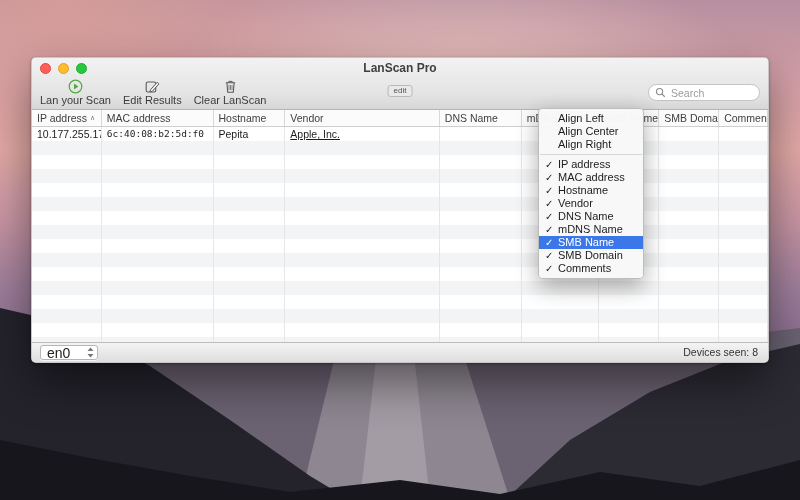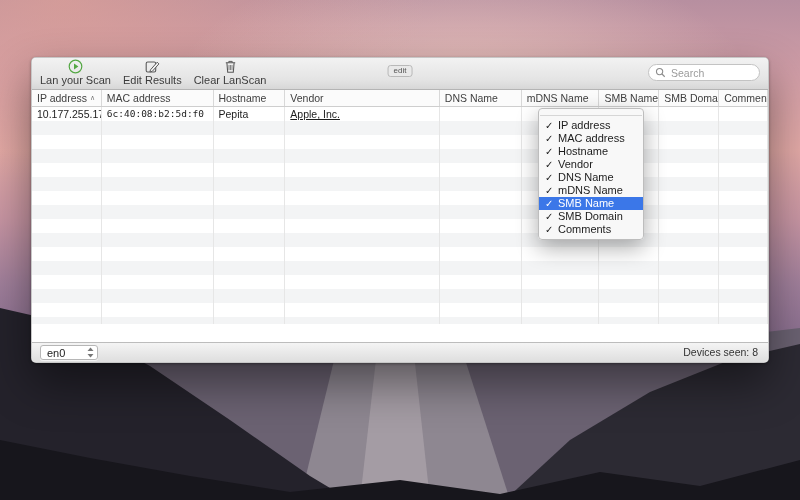--- a/index.html
+++ b/index.html
@@ -67,21 +67,21 @@
   .tcell.mono{font-family:"DejaVu Sans Mono",monospace;font-size:9.5px;}
   
   .statusbar{
     position:absolute;left:0;right:0;bottom:0;height:20px;
     background:linear-gradient(180deg,#f4f4f4,#dedede);border-top:1px solid #bcbcbc;box-sizing:border-box;
   }
   .iface{
     position:absolute;left:8px;top:2px;width:58px;height:15px;background:#fff;
     border:1px solid #b6b6b6;border-radius:3px;box-sizing:border-box;
     display:flex;align-items:center;justify-content:space-between;padding:0 2px 0 6px;
-    font-size:11px;color:#222;box-shadow:0 1px 0 rgba(255,255,255,.6);
+    font-size:14px;color:#222;box-shadow:0 1px 0 rgba(255,255,255,.6);
   }
   .devices{position:absolute;right:10px;top:3px;font-size:10.5px;color:#333;}
   
   .ctxmenu{
     position:absolute;left:506px;top:50px;width:104px;background:rgba(248,248,248,.98);
     border:1px solid #bdbdbd;border-radius:4px;box-shadow:0 8px 22px rgba(0,0,0,.33);
     padding:3px 0;z-index:10;
   }
   .mi{position:relative;padding:0 10px 0 19px;font-size:11px;line-height:13px;color:#1c1c1c;white-space:nowrap;cursor:default;}
   .mi .chk{position:absolute;left:6px;top:0;font-size:10px;}
@@ -97,20 +97,28 @@
     <path fill="#8e8791" d="M300,220 L338,64 L396,50 L462,70 L510,220 Z"></path>
     <path fill="#a49ca4" d="M360,220 L378,62 L412,56 L430,220 Z"></path>
     <path fill="#24222b" d="M0,28 L70,44 L150,86 L230,140 L310,196 L350,220 L0,220 Z"></path>
     <path fill="#2c2a33" d="M800,64 L730,80 L650,112 L570,160 L505,220 L800,220 Z"></path>
     <path fill="#17161c" d="M0,160 L90,178 L190,196 L290,212 L400,200 L500,214 L600,192 L700,206 L800,180 L800,220 L0,220 Z"></path>
   </svg>
 </div>
 
 <div class="window">
   <div class="chrome">
+    <div class="titlebar">
+      <div class="lights">
+        <span class="light red"></span>
+        <span class="light yellow"></span>
+        <span class="light green"></span>
+      </div>
+      <div class="title">LanScan Pro</div>
+    </div>
     <div class="toolbar">
       <div class="tb-left">
         <div class="tb-btn">
           <svg width="15" height="15" viewBox="0 0 15 15">
             <circle cx="7.5" cy="7.5" r="6.3" fill="none" stroke="#55a845" stroke-width="1.2"></circle>
             <path d="M6 4.6 L10.4 7.5 L6 10.4 Z" fill="#55a845"></path>
           </svg>
           <span class="tb-label">Lan your Scan</span>
         </div>
         <div class="tb-btn">
@@ -357,20 +365,25 @@
       <span>en0</span>
       <svg width="9" height="13" viewBox="0 0 9 13">
         <path d="M1.5 5 L4.5 1.5 L7.5 5 Z" fill="#767676"></path>
         <path d="M1.5 8 L4.5 11.5 L7.5 8 Z" fill="#767676"></path>
       </svg>
     </div>
     <div class="devices">Devices seen: 8</div>
   </div>
 
   <div class="ctxmenu">
+    <div>
+        <div class="mi">Align Left</div>
+        <div class="mi">Align Center</div>
+        <div class="mi">Align Right</div>
+      </div>
     <div class="sep"></div>
     <div>
         <div class="mi"><span class="chk">✓</span>IP address</div>
         <div class="mi"><span class="chk">✓</span>MAC address</div>
         <div class="mi"><span class="chk">✓</span>Hostname</div>
         <div class="mi"><span class="chk">✓</span>Vendor</div>
         <div class="mi"><span class="chk">✓</span>DNS Name</div>
         <div class="mi"><span class="chk">✓</span>mDNS Name</div>
         <div class="mi hl"><span class="chk">✓</span>SMB Name</div>
         <div class="mi"><span class="chk">✓</span>SMB Domain</div>

